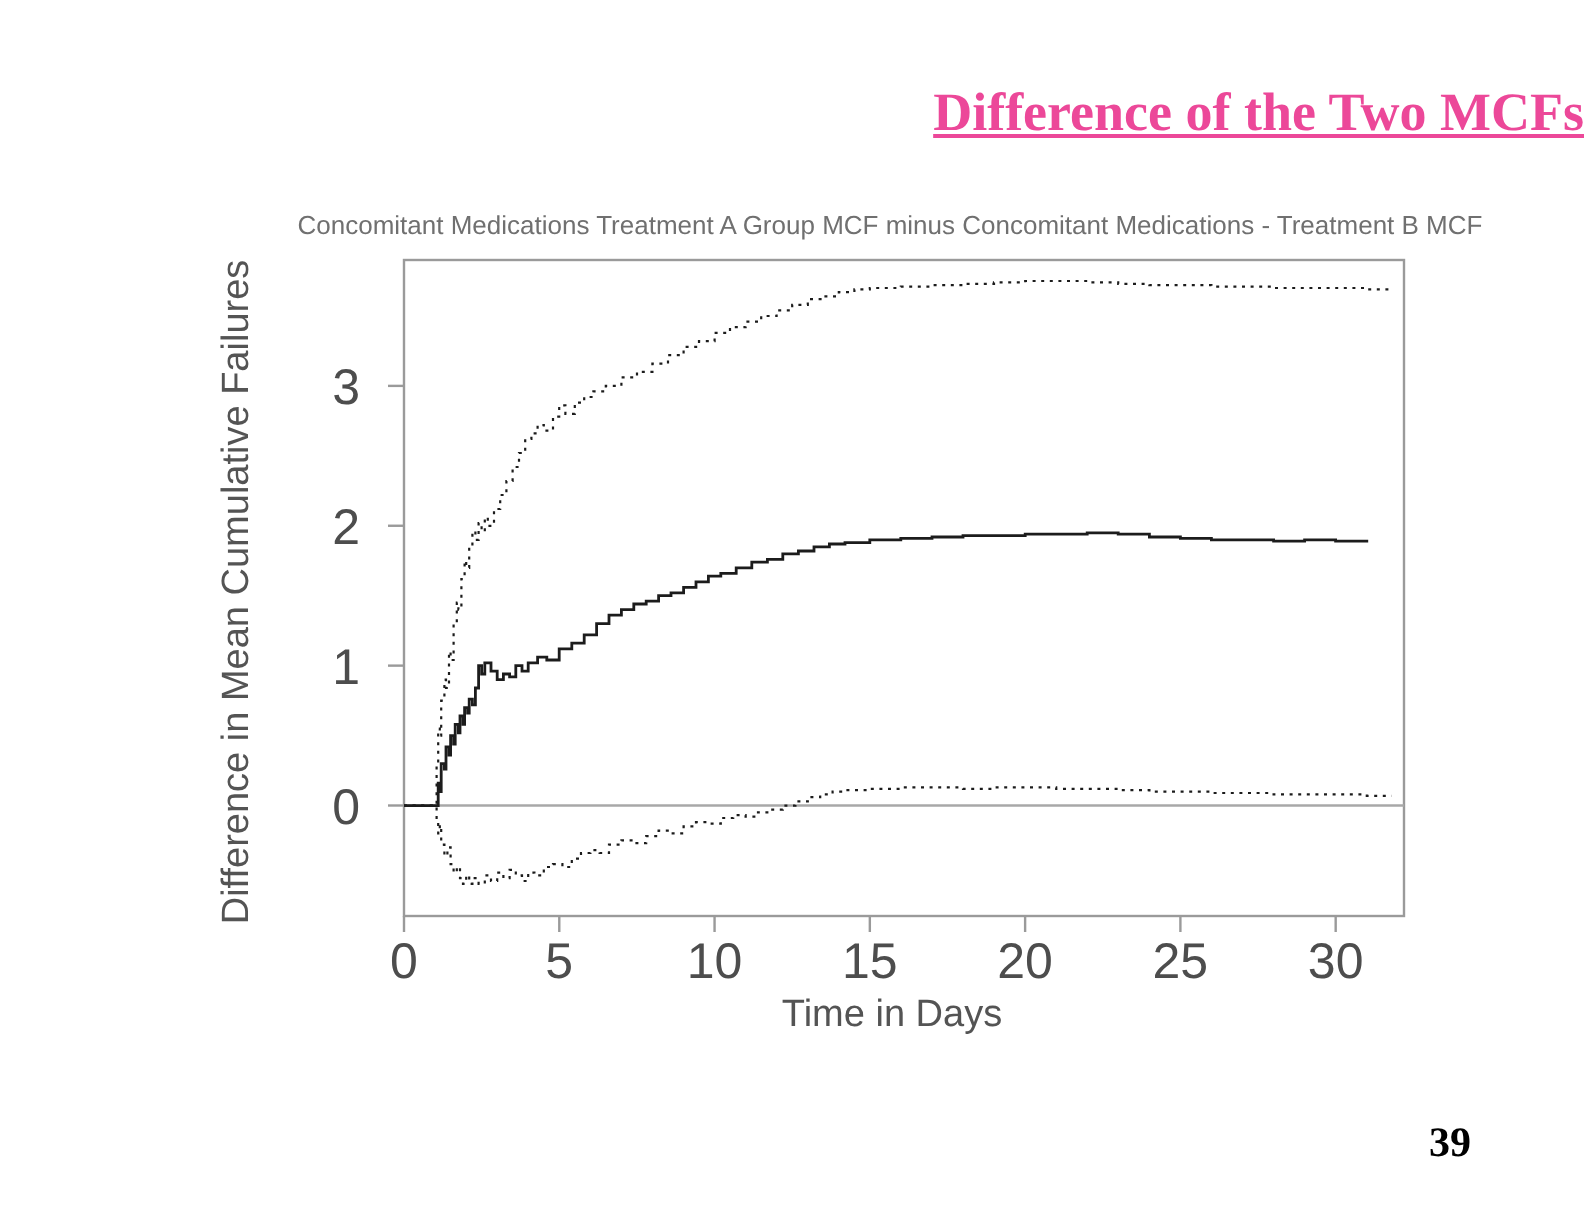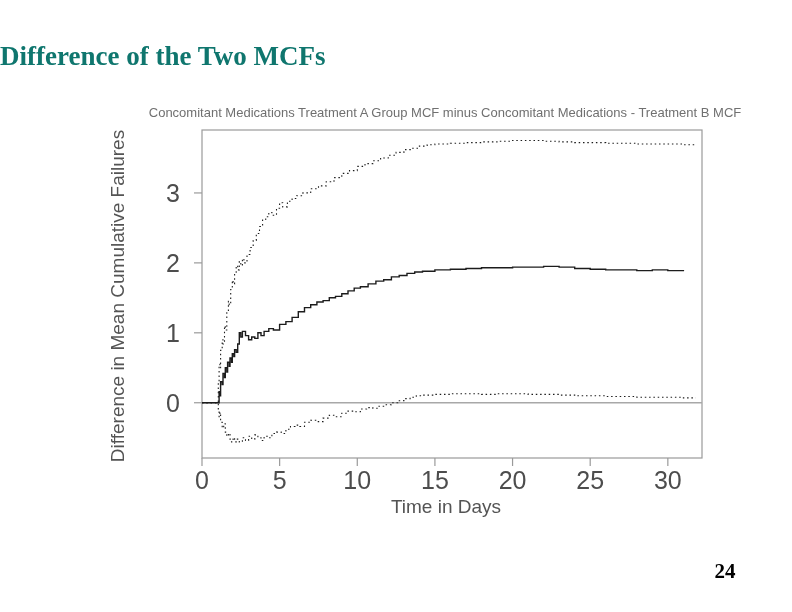--- a/index.html
+++ b/index.html
@@ -1,20 +1,20 @@
 <!DOCTYPE html>
 <html><head>
 <meta charset="utf-8">
 <style>
   html,body{margin:0;padding:0;background:#fff;}
   body{width:792px;height:612px;overflow:hidden;font-family:"Liberation Sans",sans-serif;position:relative;}
   .slide{position:absolute;left:0;top:0;width:792px;height:612px;background:#ffffff;}
   .slide-title{
-    position:absolute;top:41px;left:0;width:100%;text-align:left;
-    font-family:"Liberation Serif",serif;font-weight:bold;font-size:27px;color:#0f766e;
+    position:absolute;top:41px;left:0;width:100%;text-align:right;
+    font-family:"Liberation Serif",serif;font-weight:bold;font-size:27px;color:#ec4899;text-decoration:underline;
   }
   #chart{position:absolute;left:100px;top:95px;}
   .subtitle{font-size:13px;}
   .tick-label{font-size:25px;}
   .axis-label{font-size:19px;}
   #frame{fill:none;stroke-width:1.2px;}
   .series{fill:none;}
   .series.solid{stroke-width:1.4px;}
   .series.dotted{stroke-width:1.1px;stroke-dasharray:1.5 2.8;}
   .pageno{
@@ -62,15 +62,15 @@
         <path d="M102.0 307.8 H117.5 V307.8 H118.3 V286.8 H119.1 V269.3 H119.9 V272.8 H120.6 V255.3 H122.2 V244.8 H123.0 V249.0 H124.5 V230.8 H125.3 V235.0 H126.8 V216.8 H128.4 V206.3 H129.2 V209.8 H130.7 V194.5 H132.3 V185.4 H133.1 V188.9 H134.6 V177.7 H136.2 V170.7 H137.7 V174.9 H139.3 V166.5 H140.8 V170.7 H142.4 V163.7 H143.9 V167.9 H147.0 V159.5 H150.1 V152.5 H153.2 V145.5 H156.3 V138.5 H159.5 V131.5 H162.6 V124.5 H165.7 V121.7 H168.8 V117.5 H171.9 V120.3 H176.5 V113.3 H179.6 V107.7 H182.7 V111.9 H187.4 V106.3 H192.1 V103.5 H196.7 V100.7 H202.9 V97.9 H210.7 V93.7 H218.5 V90.9 H226.2 V86.8 H234.0 V82.6 H241.8 V78.4 H249.5 V75.6 H257.3 V71.4 H265.0 V68.6 H272.8 V65.8 H280.6 V63.0 H288.3 V60.2 H296.1 V57.4 H303.9 V54.6 H311.6 V53.2 H319.4 V51.1 H327.2 V49.7 H334.9 V49.0 H350.4 V48.3 H366.0 V47.6 H381.5 V46.9 H397.0 V46.2 H412.6 V45.5 H428.1 V45.5 H443.6 V46.2 H459.1 V46.9 H474.7 V47.6 H490.2 V47.6 H505.7 V48.3 H521.3 V48.3 H536.8 V49.0 H552.3 V49.0 H567.8 V49.0 H583.4 V49.7 H595.8 V49.7" stroke="#1c1c1c" class="series dotted"></path>
         <path d="M102.0 307.8 H117.5 V307.8 H119.1 V296.6 H119.9 V300.8 H120.6 V286.8 H122.2 V289.6 H123.0 V278.4 H124.5 V282.6 H125.3 V272.8 H126.8 V277.0 H127.6 V267.2 H129.2 V271.4 H130.0 V263.0 H131.5 V267.2 H132.3 V258.8 H133.8 V261.6 H134.6 V254.6 H136.2 V257.4 H137.7 V249.0 H139.3 V237.8 H140.8 V242.0 H142.4 V236.4 H145.5 V240.6 H148.6 V244.8 H151.7 V242.0 H154.8 V243.4 H157.9 V237.8 H161.0 V240.6 H164.1 V236.4 H168.8 V233.6 H173.4 V235.0 H179.6 V229.4 H185.9 V226.6 H192.1 V222.4 H198.3 V216.8 H204.5 V212.6 H210.7 V209.8 H216.9 V207.0 H223.1 V205.6 H229.3 V202.8 H235.5 V201.4 H241.8 V198.7 H248.0 V195.9 H254.2 V193.1 H260.4 V191.7 H268.1 V188.9 H275.9 V186.1 H283.7 V184.7 H291.4 V181.9 H299.2 V180.5 H307.0 V178.4 H314.7 V177.0 H322.5 V176.3 H334.9 V174.9 H350.4 V174.2 H366.0 V173.5 H381.5 V172.8 H397.0 V172.8 H412.6 V172.1 H428.1 V172.1 H443.6 V171.4 H459.1 V172.1 H474.7 V173.5 H490.2 V174.2 H505.7 V174.9 H521.3 V174.9 H536.8 V175.6 H552.3 V174.9 H567.8 V175.6 H583.4 V176.3" stroke="#1c1c1c" class="series solid"></path>
         <path d="M102.0 307.8 H117.5 V307.8 H118.3 V314.7 H119.1 V321.7 H119.9 V317.5 H120.6 V327.3 H122.2 V332.9 H123.7 V328.7 H125.3 V337.1 H126.8 V341.3 H128.4 V338.5 H130.0 V344.1 H131.5 V346.9 H133.1 V342.7 H134.6 V346.9 H136.2 V344.1 H139.3 V346.9 H142.4 V342.7 H145.5 V345.5 H148.6 V341.3 H151.7 V344.1 H154.8 V339.9 H157.9 V342.7 H161.0 V345.5 H164.1 V341.3 H167.2 V342.7 H171.9 V338.5 H176.5 V337.1 H181.2 V338.5 H185.9 V334.3 H190.5 V331.5 H195.2 V330.1 H199.8 V331.5 H204.5 V327.3 H210.7 V325.2 H216.9 V326.6 H223.1 V323.1 H229.3 V320.3 H235.5 V321.7 H241.8 V318.2 H248.0 V316.1 H254.2 V316.8 H260.4 V314.0 H266.6 V312.6 H272.8 V313.3 H279.0 V311.2 H285.2 V309.8 H291.4 V307.8 H297.7 V305.7 H303.9 V303.6 H310.1 V302.2 H316.3 V300.8 H322.5 V300.1 H334.9 V299.4 H350.4 V298.7 H366.0 V298.7 H381.5 V299.4 H397.0 V298.7 H412.6 V298.7 H428.1 V299.4 H443.6 V299.4 H459.1 V300.1 H474.7 V300.8 H490.2 V300.8 H505.7 V301.5 H521.3 V301.5 H536.8 V302.2 H552.3 V302.2 H567.8 V302.2 H583.4 V302.9 H595.8 V302.9" stroke="#1c1c1c" class="series dotted"></path>
       </g>
 
     <text class="axis-label" x="346" y="418" text-anchor="middle" fill="#545454">Time in Days</text>
 
     <text class="axis-label" x="24" y="201" text-anchor="middle" transform="rotate(-90 24 201)" fill="#545454">Difference in Mean Cumulative Failures</text>
   </svg>
 
-  <div class="pageno">24</div>
+  <div class="pageno">39</div>
 
 </div>
 
 </body></html>

